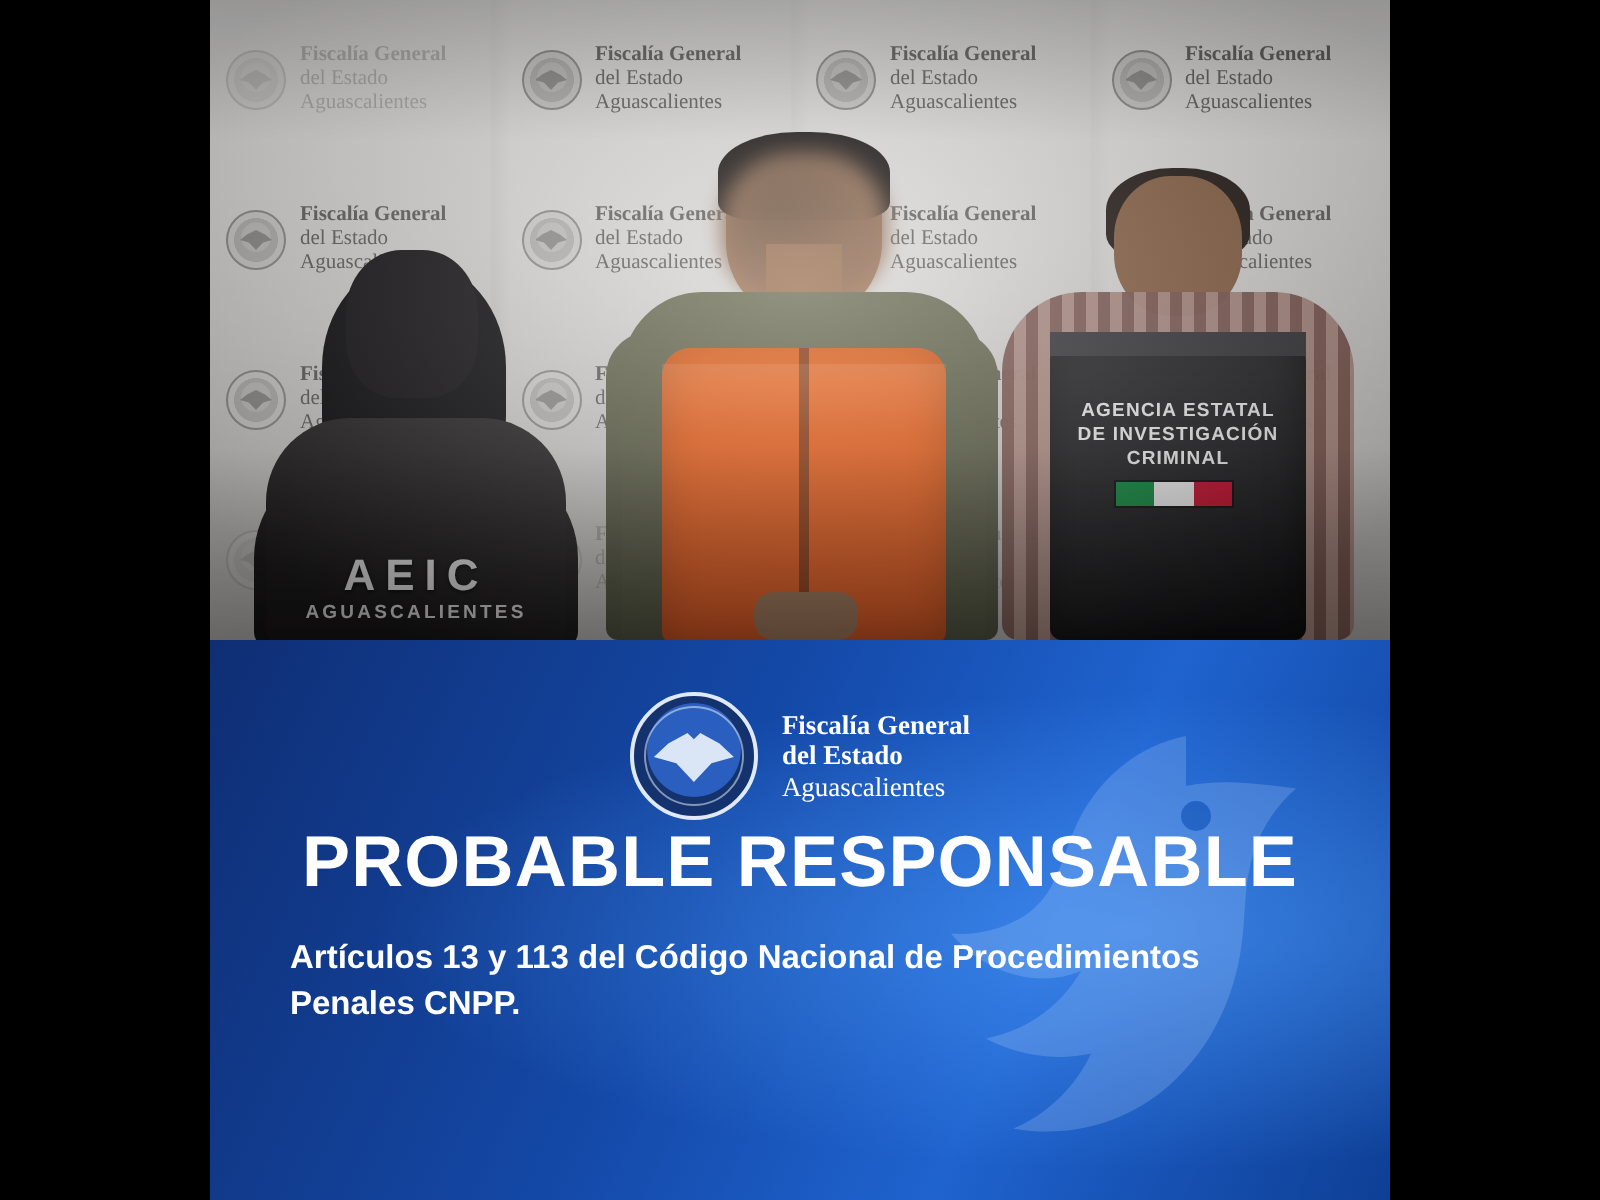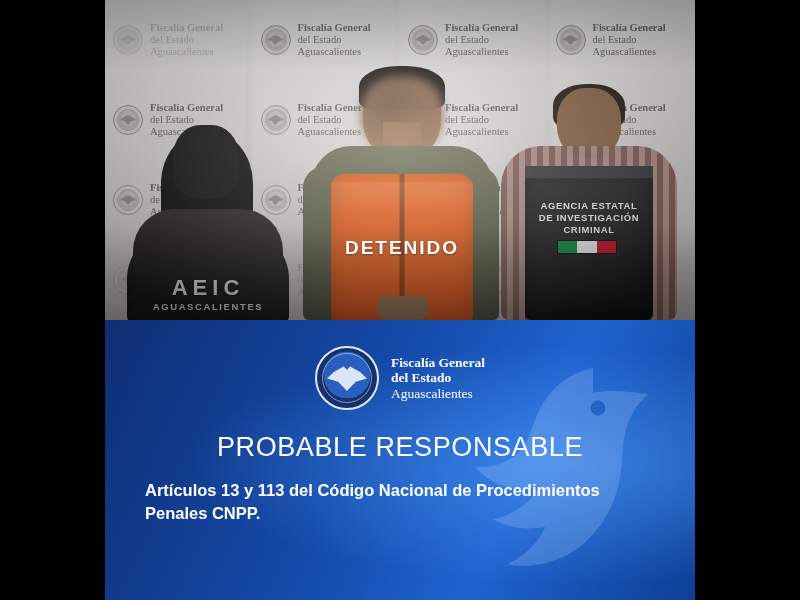--- a/index.html
+++ b/index.html
@@ -278,24 +278,23 @@
     line-height: 1.16;
     font-size: 13.5px;
   }
   .brand-text b { display: block; font-weight: 700; }
   .brand-text span { display: block; }
 
   .banner-title {
     position: relative;
     text-align: center;
     color: #ffffff;
-    font-size: 27px;
-    font-weight: 400;
+    font-size: 36px;
+    font-weight: 700;
     letter-spacing: .6px;
-    margin-top: 22px;
   }
   .banner-body {
     position: relative;
     text-align: center;
     color: #eaf2ff;
     font-size: 16.5px;
     line-height: 1.45;
     margin: 16px 42px 0 42px;
   }
   .banner-legal {
@@ -462,21 +461,20 @@
 
       <div class="p-center">
         <div class="pc-head"></div>
         <div class="pc-hair"></div>
         <div class="pc-blur"></div>
         <div class="pc-neck"></div>
         <div class="pc-arm-l"></div>
         <div class="pc-arm-r"></div>
         <div class="pc-torso"></div>
         <div class="pc-vest"></div>
-        <div class="pc-detenido">DETENIDO</div>
         <div class="pc-hands"></div>
       </div>
 
       <div class="p-right">
         <div class="pr-hair"></div>
         <div class="pr-head"></div>
         <div class="pr-shirt"></div>
         <div class="pr-vest"></div>
         <div class="pr-vest-strap"></div>
         <div class="pr-label">

